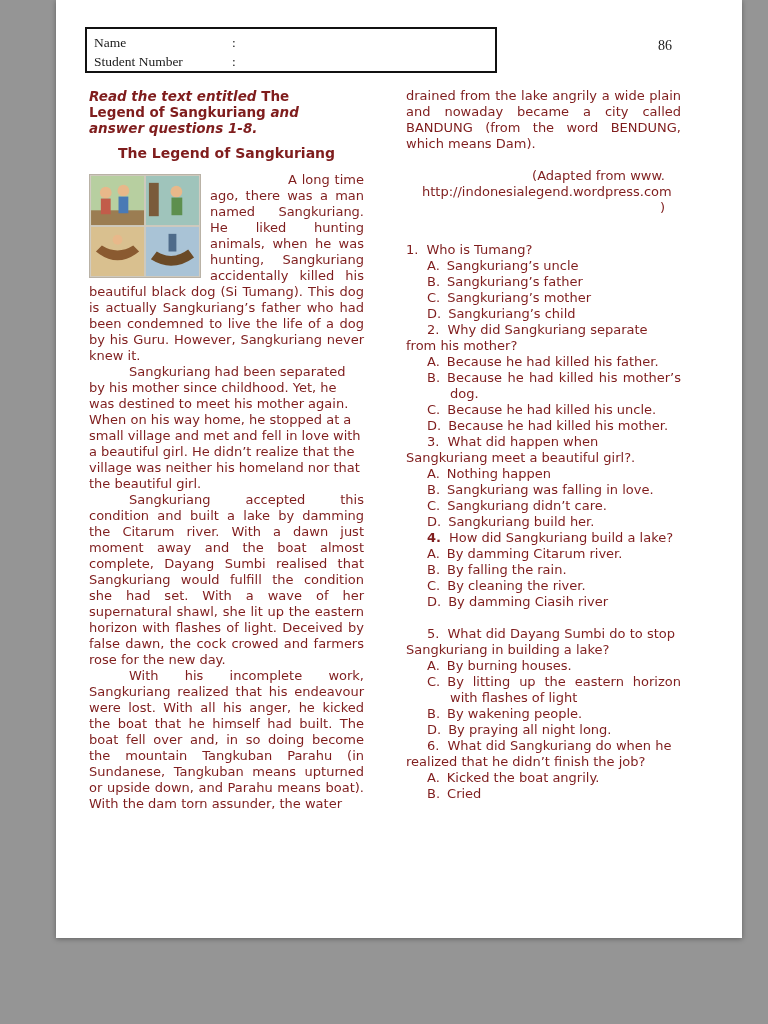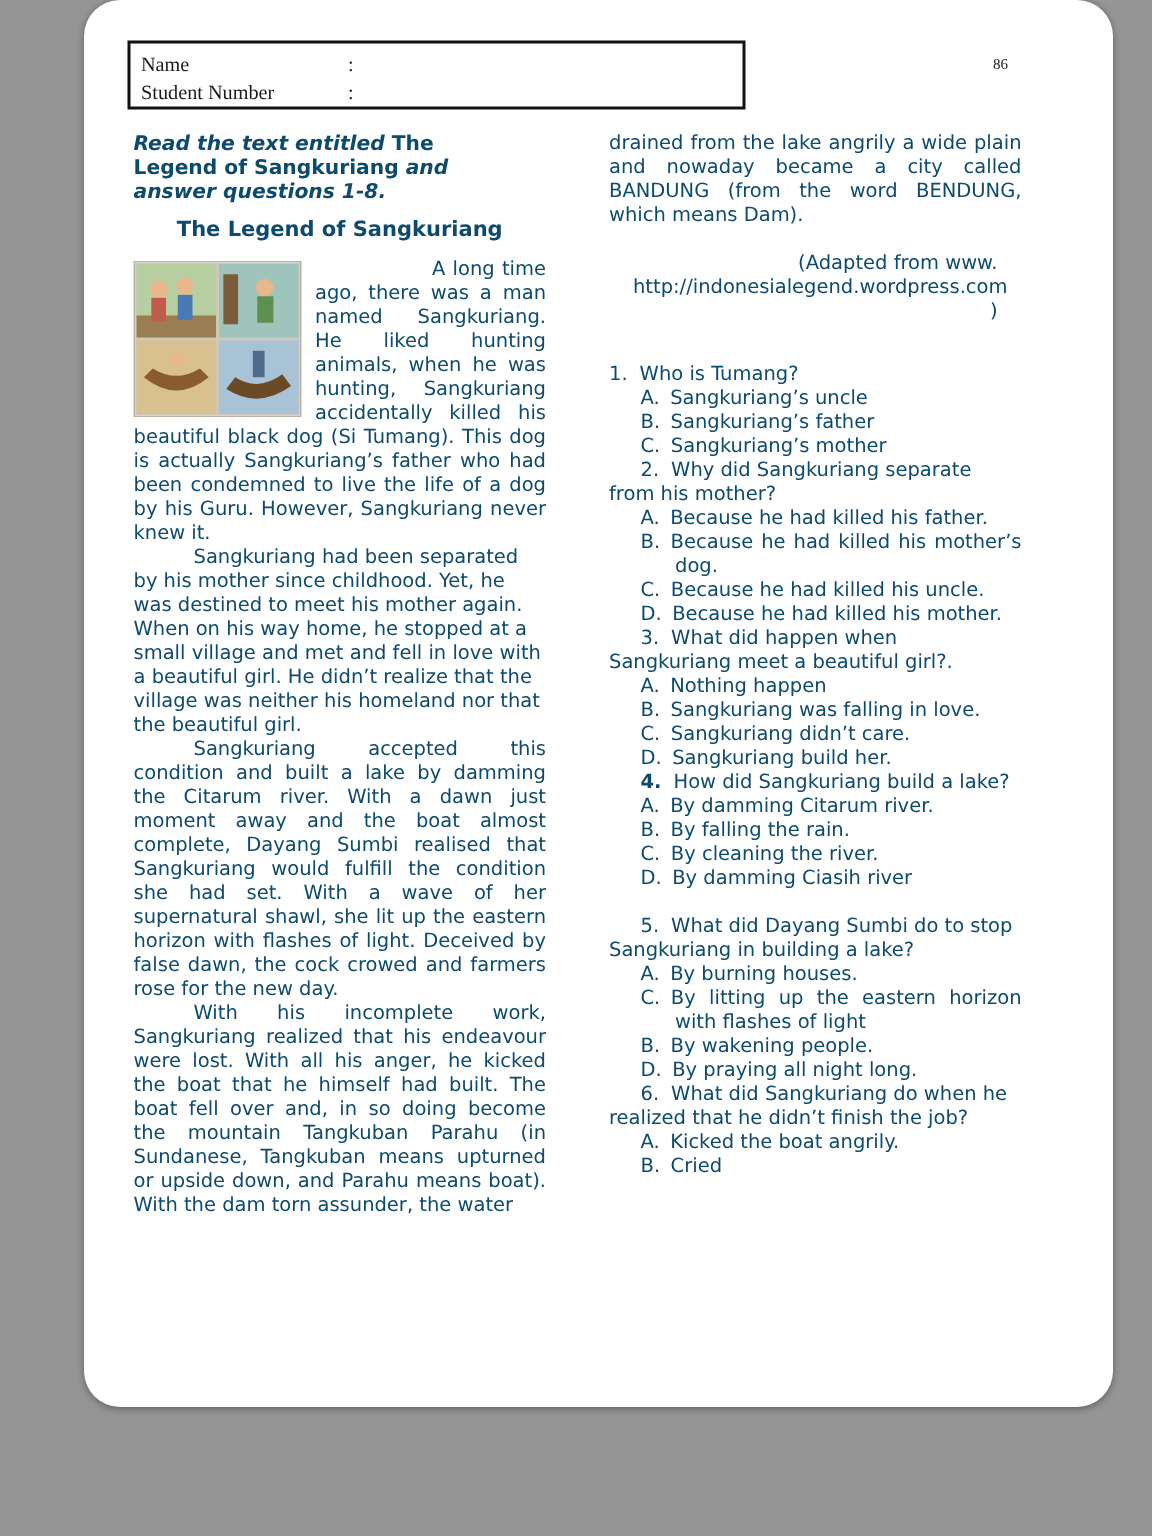--- a/index.html
+++ b/index.html
@@ -1,28 +1,28 @@
 <!DOCTYPE html>
 <html><head>
 <meta charset="utf-8">
 <style>
   html,body{margin:0;padding:0;}
   body{background:#959595;font-family:"DejaVu Sans",sans-serif;}
   .viewport{position:relative;width:768px;height:1024px;margin:0 auto;background:#959595;overflow:hidden;}
-  .doc-page{position:absolute;left:56px;top:0;width:686px;height:938px;background:#ffffff;box-shadow:0 1px 5px rgba(0,0,0,0.35);border-radius:24px;}
+  .doc-page{position:absolute;left:56px;top:0;width:686px;height:938px;background:#ffffff;box-shadow:0 1px 5px rgba(0,0,0,0.35);}
 
   
   .name-box{position:absolute;left:29px;top:27px;width:412px;height:46px;border:2px solid #111;
             font-family:"Liberation Serif",serif;font-size:13.5px;color:#1a1a1a;box-sizing:border-box;padding:4px 0 0 7px;}
   .name-row{display:flex;line-height:19px;}
   .name-row .lbl{width:138px;}
-  .page-number{position:absolute;top:38px;right:70px;font-family:"Liberation Serif",serif;font-size:10px;color:#222;margin-left:16px;}
+  .page-number{position:absolute;top:38px;right:70px;font-family:"Liberation Serif",serif;font-size:14px;color:#222;margin-left:16px;}
 
   
-  .columns{position:absolute;left:33px;top:88px;width:592px;display:flex;gap:42px;color:#0c4a6e;}
+  .columns{position:absolute;left:33px;top:88px;width:592px;display:flex;gap:42px;color:#7f1d1d;}
   .col{width:275px;font-size:13px;line-height:16px;}
 
   .instruction{font-weight:bold;margin:0 0 9px 0;width:220px;font-size:13.5px;line-height:16px;}
   .instruction .it{font-style:italic;}
   .story-title{font-weight:bold;text-align:center;margin:0 0 11px 0;font-size:14px;line-height:16px;}
 
   .para{margin:0;text-align:justify;}
   .para.left{text-align:left;}
   .indent{text-indent:40px;}
   .p1{text-indent:78px;}
@@ -102,20 +102,21 @@
           <span>http://indonesialegend.wordpress.com</span><br>
           <span>)</span></p>
 
         <div class="questions-block">
 
           <section class="question">
             <p class="q-text"><span class="q-num">1.</span><span>Who is Tumang?</span></p>
             <p class="option"><span class="opt-letter">A.</span><span>Sangkuriang’s uncle</span></p>
             <p class="option"><span class="opt-letter">B.</span><span>Sangkuriang’s father</span></p>
             <p class="option"><span class="opt-letter">C.</span><span>Sangkuriang’s mother</span></p>
+            <p class="option"><span class="opt-letter">D.</span><span>Sangkuriang’s child</span></p>
           </section>
 
           <section class="question">
             <p class="q-text q-indent"><span class="q-num">2.</span><span>Why did Sangkuriang separate from his mother?</span></p>
             <p class="option"><span class="opt-letter">A.</span><span>Because he had killed his father.</span></p>
             <p class="option"><span class="opt-letter">B.</span><span>Because he had killed his mother’s dog.</span></p>
             <p class="option"><span class="opt-letter">C.</span><span>Because he had killed his uncle.</span></p>
             <p class="option"><span class="opt-letter">D.</span><span>Because he had killed his mother.</span></p>
           </section>
 

